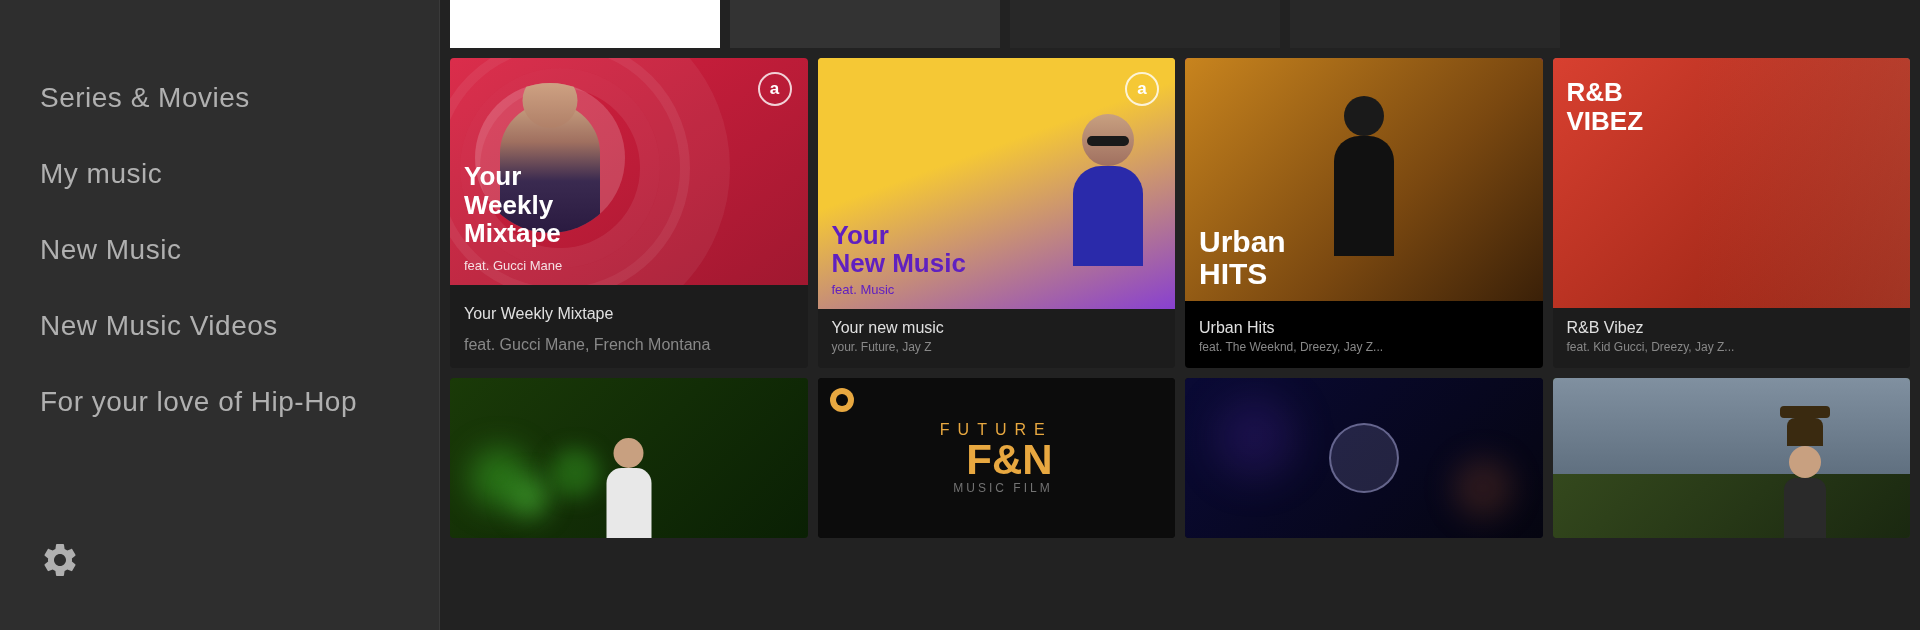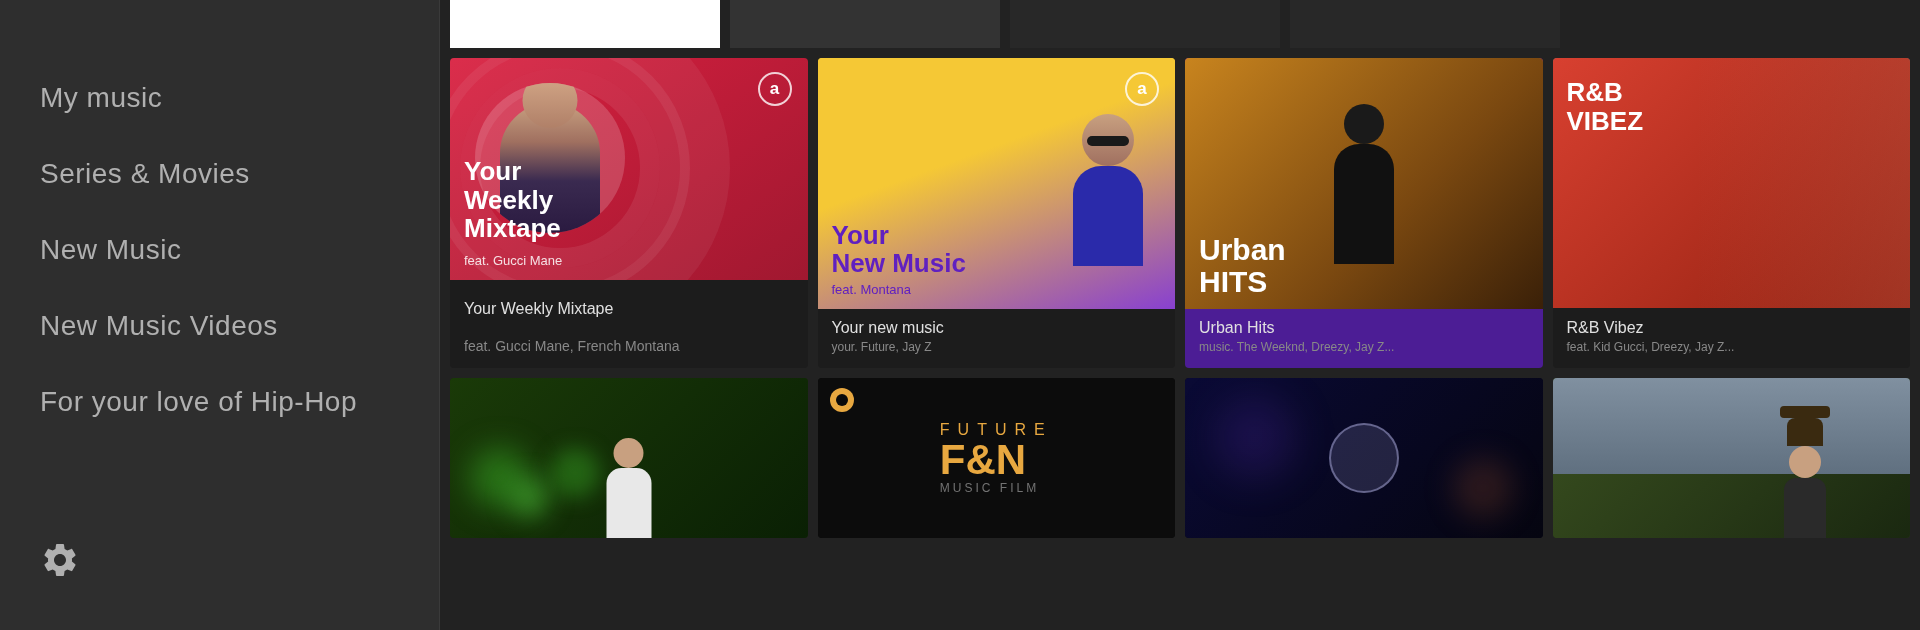--- a/index.html
+++ b/index.html
@@ -59,24 +59,24 @@
       display: flex;
       flex-direction: column;
     }
 
   </style>
 </head>
 <body>
 
 <div class="sidebar">
   <div class="sidebar-item">
+    <span>Series &amp; Movies</span>
+  </div>
+  <div class="sidebar-item">
     <span>My music</span>
-  </div>
-  <div class="sidebar-item">
-    <span>Series &amp; Movies</span>
   </div>
   <div class="sidebar-item">
     <span>New Music</span>
   </div>
   <div class="sidebar-item">
     <span>New Music Videos</span>
   </div>
   <div class="sidebar-item">
     <span>For your love of Hip-Hop</span>
   </div>
@@ -126,42 +126,42 @@
 
           <div style="position:absolute;top:14px;right:16px;width:34px;height:34px;border-radius:50%;border:2px solid rgba(255,255,255,0.8);display:flex;align-items:center;justify-content:center;font-size:17px;font-weight:bold;color:white;">a</div>
 
           <div style="position:absolute;bottom:12px;left:14px;">
             <div style="font-size:26px;font-weight:800;color:white;line-height:1.1;">Your<br>Weekly<br>Mixtape</div>
             <div style="font-size:13px;color:rgba(255,255,255,0.85);margin-top:10px;">feat. Gucci Mane</div>
           </div>
         </div>
         <div style="background:#1c1c1c;padding:20px 14px 14px;border-radius:0 0 4px 4px;">
           <div style="font-size:16px;color:#e0e0e0;font-weight:500;">Your Weekly Mixtape</div>
-          <div style="font-size:14px;color:#888;margin-top:20px;">feat. Gucci Mane, French Montana</div>
+          <div style="font-size:16px;color:#888;margin-top:13px;">feat. Gucci Mane, French Montana</div>
         </div>
       </div>
 
       <div class="card-wrapper">
         <div style="flex:1; position:relative; border-radius:4px 4px 0 0; overflow:hidden; background:#f0c030;">
 
           <div style="position:absolute;inset:0;background:linear-gradient(160deg,#f5c835 40%,#8840d0 100%);"></div>
 
           <div style="position:absolute;top:14px;right:16px;width:34px;height:34px;border-radius:50%;border:2px solid rgba(255,255,255,0.8);display:flex;align-items:center;justify-content:center;font-size:17px;font-weight:bold;color:white;z-index:2;">a</div>
 
           <div style="position:absolute;bottom:45px;right:25px;width:85px;height:150px;z-index:1;">
             <div style="width:52px;height:52px;border-radius:50%;background:linear-gradient(180deg,#c8a080,#a07060);margin:0 auto;position:relative;">
 
               <div style="position:absolute;top:22px;left:5px;width:42px;height:10px;background:#1a1a1a;border-radius:5px;"></div>
             </div>
             <div style="width:70px;height:100px;background:#2a2aaa;border-radius:28px 28px 0 0;margin:0 auto;"></div>
           </div>
 
           <div style="position:absolute;bottom:12px;left:14px;z-index:2;">
             <div style="font-size:26px;font-weight:800;color:#6020c0;line-height:1.1;">Your<br>New Music</div>
-            <div style="font-size:13px;color:#6020c0;margin-top:4px;">feat. Montana</div>
+            <div style="font-size:13px;color:#6020c0;margin-top:4px;">feat. Music</div>
           </div>
         </div>
         <div style="background:#1c1c1c;padding:10px 14px 14px;border-radius:0 0 4px 4px;">
           <div style="font-size:16px;color:#e0e0e0;font-weight:500;">Your new music</div>
           <div style="font-size:12px;color:#888;margin-top:3px;">your. Future, Jay Z</div>
         </div>
       </div>
 
       <div class="card-wrapper">
         <div style="flex:1; position:relative; border-radius:4px 4px 0 0; overflow:hidden; background:#a21caf;">
@@ -169,23 +169,23 @@
 
           <div style="position:absolute;bottom:45px;left:50%;transform:translateX(-50%);width:70px;height:160px;z-index:1;">
             <div style="width:40px;height:40px;border-radius:50%;background:#1a1a1a;margin:0 auto;"></div>
             <div style="width:60px;height:120px;background:#111;border-radius:25px 25px 0 0;margin:0 auto;"></div>
           </div>
 
           <div style="position:absolute;bottom:12px;left:14px;z-index:2;">
             <div style="font-size:30px;font-weight:800;color:white;line-height:1.05;">Urban<br>HITS</div>
           </div>
         </div>
-        <div style="background:#4c1d95;padding:10px 14px 14px;border-radius:0 0 4px 4px;">
+        <div style="background:#000000;padding:18px 14px 14px;border-radius:0 0 4px 4px;">
           <div style="font-size:16px;color:#e0e0e0;font-weight:500;">Urban Hits</div>
-          <div style="font-size:12px;color:#888;margin-top:3px;">music. The Weeknd, Dreezy, Jay Z...</div>
+          <div style="font-size:12px;color:#888;margin-top:3px;">feat. The Weeknd, Dreezy, Jay Z...</div>
         </div>
       </div>
 
       <div class="card-wrapper">
         <div style="flex:1; position:relative; border-radius:4px 4px 0 0; overflow:hidden; background:#737373;">
           <div style="position:absolute;inset:0;background:linear-gradient(135deg,#d84030 0%,#902010 100%);"></div>
 
           <div style="position:absolute;right:0;bottom:0;width:60%;height:100%;background:linear-gradient(90deg,transparent,rgba(200,100,80,0.3));z-index:1;"></div>
 
           <div style="position:absolute;top:20px;left:14px;z-index:2;">
@@ -210,21 +210,21 @@
         <div style="position:absolute;bottom:40px;left:100px;width:50px;height:50px;border-radius:50%;background:rgba(60,180,40,0.4);filter:blur(10px);"></div>
 
         <div style="position:absolute;bottom:0;left:50%;transform:translateX(-50%);z-index:2;">
           <div style="width:30px;height:30px;border-radius:50%;background:#c8a080;margin:0 auto;"></div>
           <div style="width:45px;height:70px;background:#e8e8e8;border-radius:15px 15px 0 0;margin:0 auto;"></div>
         </div>
       </div>
 
       <div style="flex:1; position:relative; border-radius:4px; overflow:hidden; background:#0a0a0a;">
         <div style="position:absolute;inset:0;background:#0c0c0c;"></div>
-        <div style="position:absolute;top:50%;left:50%;transform:translate(-50%,-50%);text-align:left;z-index:2;">
+        <div style="position:absolute;top:50%;left:50%;transform:translate(-50%,-50%);text-align:right;z-index:2;">
           <div style="font-size:16px;font-weight:300;letter-spacing:8px;color:#e8a840;">FUTURE</div>
           <div style="font-size:42px;font-weight:800;color:#e8a840;line-height:1;">F&amp;N</div>
           <div style="font-size:12px;letter-spacing:3px;color:#737373;">MUSIC FILM</div>
         </div>
 
         <div style="position:absolute;top:10px;left:12px;width:24px;height:24px;border-radius:50%;background:#e8a840;display:flex;align-items:center;justify-content:center;">
           <div style="width:12px;height:12px;border-radius:50%;background:#0a0a0a;"></div>
         </div>
       </div>
 

